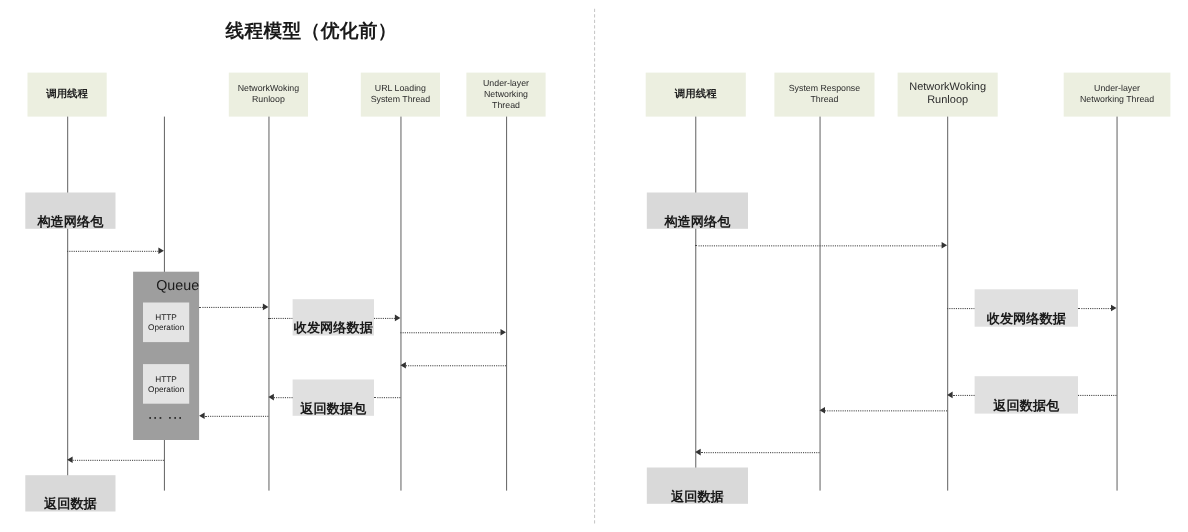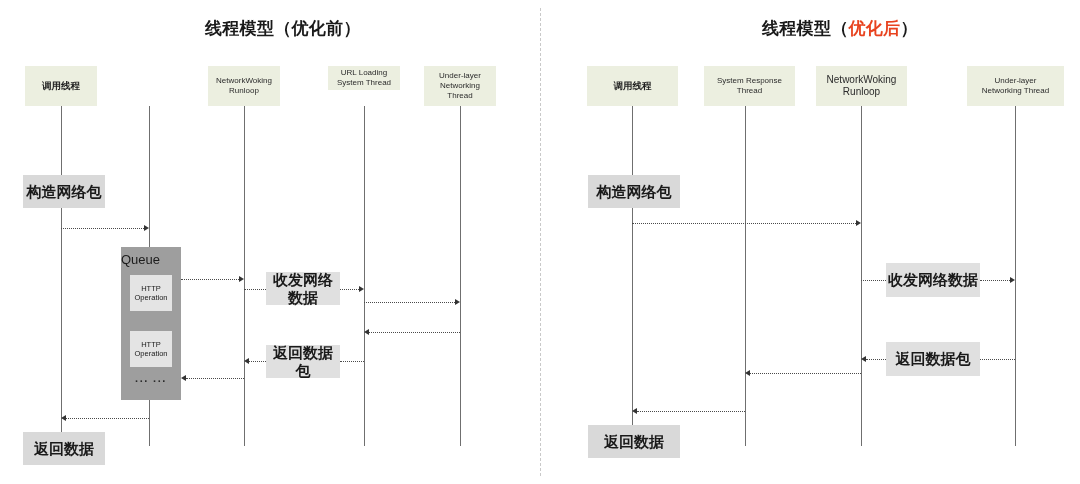--- a/index.html
+++ b/index.html
@@ -52,41 +52,41 @@
     position: absolute;
     width: 0;
     border-left: 1px solid #6f6f6f;
   }
 
   
   .actbox {
     position: absolute;
     background: #d9d9d9;
     display: flex;
-    align-items: center;
+    align-items: flex-end;
     justify-content: center;
     text-align: center;
-    font-size: 15px;
+    font-size: 12px;
     font-weight: bold;
     color: #1a1a1a;
     box-sizing: border-box;
     line-height: 1.2;
   }
   .actbox.msg { background: #e0e0e0; }
 
   
   .queue {
     position: absolute;
     background: #9e9e9e;
     box-sizing: border-box;
   }
   .queue-title {
     position: absolute;
-    left: 0; right: 0;
-    text-align: left;
+    left: 12px; right: 0;
+    text-align: right;
     font-size: 13px;
     font-weight: normal;
     color: #1c1c1c;
   }
   .queue-op {
     position: absolute;
     background: #e4e4e4;
     display: flex;
     align-items: center;
     justify-content: center;
@@ -132,21 +132,21 @@
 
 <div id="canvas">
 
   <div class="title" style="left:205px; top:17px;"><span>线程模型（</span><span>优化前</span><span>）</span></div>
 
   <div class="actor cn" style="left:25px; top:66px; width:72px; height:40px;">
       <span>调用线程</span>
     </div>
   <div class="actor en" style="left:208px; top:66px; width:72px; height:40px; white-space:pre-line;"><span>NetworkWoking
 Runloop</span></div>
-  <div class="actor en" style="left:328px; top:66px; width:72px; height:24px; white-space:pre-line;"><span>URL Loading
+  <div class="actor en" style="left:328px; top:66px; width:72px; height:40px; white-space:pre-line;"><span>URL Loading
 System Thread</span></div>
   <div class="actor en" style="left:424px; top:66px; width:72px; height:40px; white-space:pre-line;"><span>Under-layer
 Networking
 Thread</span></div>
 
   <div class="lifeline" style="left:61px; top:106px; height:340px;"></div>
   <div class="lifeline" style="left:149px; top:106px; height:340px;"></div>
   <div class="lifeline" style="left:244px; top:106px; height:340px;"></div>
   <div class="lifeline" style="left:364px; top:106px; height:340px;"></div>
   <div class="lifeline" style="left:460px; top:106px; height:340px;"></div>
@@ -195,21 +195,20 @@
 
   <div class="arrow" style="left:66px; top:418px; width:83px;"></div>
   <div class="arrowhead left" style="left:61px; top:415px;"></div>
 
   <div class="actbox" style="left:23px; top:432px; width:82px; height:33px;">
       <span>返回数据</span>
     </div>
 
   <div class="divider" style="left:540px; top:8px; height:468px;"></div>
 
-  <div class="title" style="left:762px; top:17px;"><span>线程模型（</span><span class="hl">优化后</span><span>）</span></div>
 
   <div class="actor cn" style="left:587px; top:66px; width:91px; height:40px;">
       <span>调用线程</span>
     </div>
   <div class="actor en" style="left:704px; top:66px; width:91px; height:40px; white-space:pre-line;"><span>System Response
 Thread</span></div>
   <div class="actor en big" style="left:816px; top:66px; width:91px; height:40px; white-space:pre-line;"><span>NetworkWoking
 Runloop</span></div>
   <div class="actor en" style="left:967px; top:66px; width:97px; height:40px; white-space:pre-line;"><span>Under-layer
 Networking Thread</span></div>

